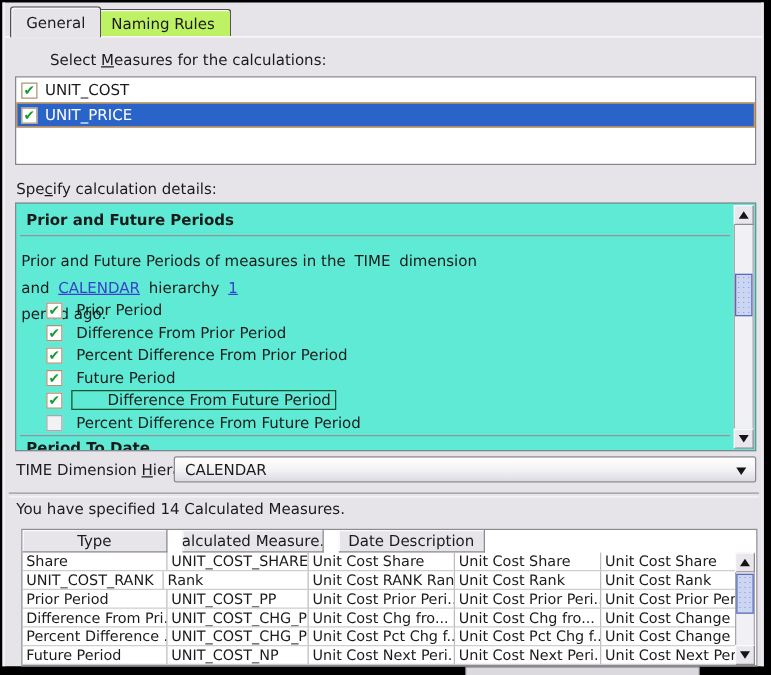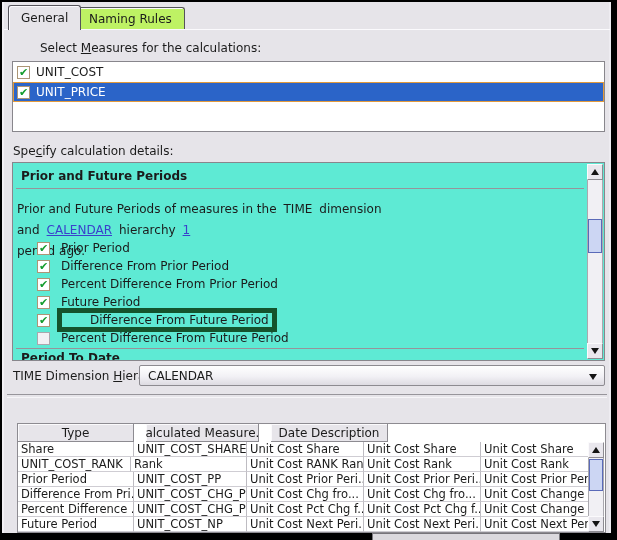--- a/index.html
+++ b/index.html
@@ -41,21 +41,21 @@
   #group-title{position:absolute;left:8px;top:6px;font-size:12px;font-weight:bold;}
   .psep{position:absolute;height:1px;background:#96949a;}
   #psep1{left:3px;top:25px;width:568px;}
   #psep2{left:3px;top:185px;width:568px;}
   #calc-sentence{position:absolute;left:4px;top:36px;width:548px;font-size:12px;line-height:21px;}
   #calc-sentence .tok{margin:0 7px;}
   #calc-sentence .link{margin:0 7px;color:#3a41cc;text-decoration:underline;cursor:pointer;}
   #calc-options{position:absolute;left:24px;top:76px;width:520px;}
   .orow{display:flex;align-items:center;gap:7px;height:18px;font-size:12px;}
   .olabel{padding:0 3px;border:1px solid transparent;white-space:nowrap;}
-  .olabel.focused{border:5px solid #14532d;padding-left:28px;}
+  .olabel.focused{border:1px solid #14532d;padding-left:28px;}
   #next-group{position:absolute;left:8px;top:188px;height:10px;overflow:hidden;
       font-size:12px;font-weight:bold;}
 
   
   .sb{position:absolute;width:16px;}
   .sb .btn{position:absolute;left:0;width:16px;height:16px;background:#e9e7ed;
       border:1px solid;border-color:#fbfafc #8d8b91 #8d8b91 #fbfafc;box-sizing:border-box;
       display:flex;align-items:center;justify-content:center;}
   .sb .btn.up{top:0;}
   .sb .btn.down{bottom:0;}
@@ -185,20 +185,21 @@
     <span>TIME Dimension </span><span class="mn">H</span><span>ierarchy:</span>
   </div>
 
   <div id="combo">
     <span>CALENDAR</span>
     <span class="arrow tri-down"></span>
   </div>
 
   <div class="hsep"></div>
 
+  <div class="lbl" style="left:13px;top:400px;">You have specified 14 Calculated Measures.</div>
 
   <div id="calc-table">
     <div id="t-head">
         <div class="hcell c1">Type</div>
         <div class="hcell c2">Calculated Measure...</div>
         <div class="hcell c4">Date Description</div>
       </div>
     <div id="t-body">
         <div class="trow">
           <div class="tcell c1">Share</div>

